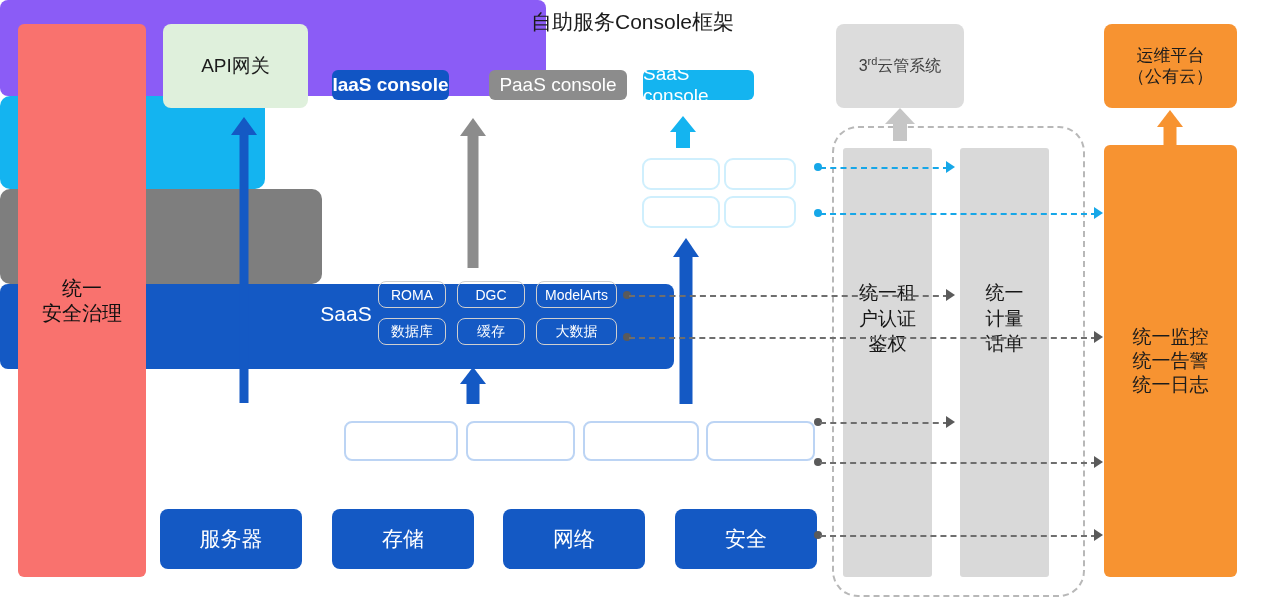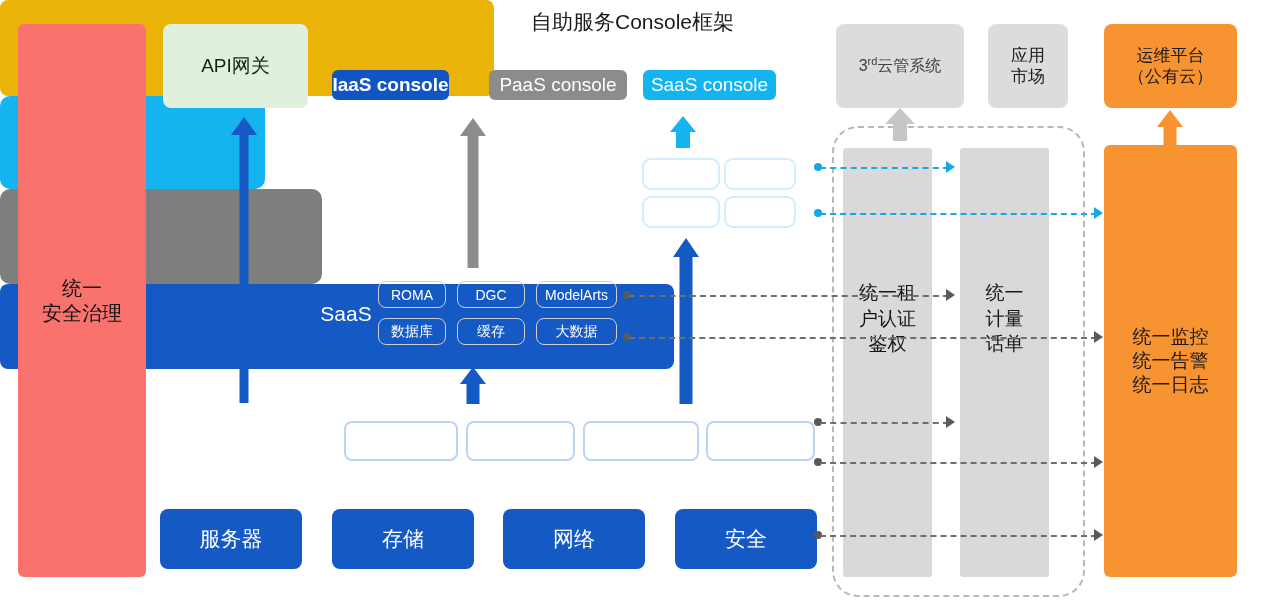--- a/index.html
+++ b/index.html
@@ -7,26 +7,26 @@
   #stage{position:relative;width:1265px;height:605px;background:#fff;overflow:hidden;}
   .box{position:absolute;box-sizing:border-box;display:flex;align-items:center;justify-content:center;text-align:center;line-height:1.25;}
 
   
   #sec-gov{left:18px;top:24px;width:128px;height:553px;background:#F9726E;color:#111;font-size:20px;border-radius:6px;}
 
   
   #api-gw{left:163px;top:24px;width:145px;height:84px;background:#DFF0DC;color:#1b1b1b;font-size:19px;border-radius:8px;}
 
   
-  #console-fw{left:322px;top:24px;width:494px;height:96px;background:#eab308;border-radius:8px;}
+  #console-fw{left:322px;top:24px;width:546px;height:96px;background:#8b5cf6;border-radius:8px;}
   #console-title{position:absolute;left:0;top:8px;width:100%;text-align:center;font-size:21px;color:#1b1b1b;}
   .console-chip{position:absolute;top:70px;height:30px;border-radius:6px;display:flex;align-items:center;justify-content:center;color:#fff;font-size:19px;}
   #chip-iaas{left:332px;width:117px;background:#1155C4;font-weight:bold;}
   #chip-paas{left:489px;width:138px;background:#8C8C8C;}
-  #chip-saas{left:643px;width:133px;background:#14B4F0;}
+  #chip-saas{left:643px;width:111px;background:#14B4F0;}
 
   
   #third-party{left:836px;top:24px;width:128px;height:84px;background:#DCDCDC;color:#404040;font-size:16px;border-radius:8px;}
   #app-market{left:988px;top:24px;width:80px;height:84px;background:#DCDCDC;color:#1b1b1b;font-size:17px;border-radius:8px;}
 
   
   #ops-top{left:1104px;top:24px;width:133px;height:84px;background:#F79331;color:#1b1b1b;font-size:17px;border-radius:8px;}
   #ops-col{left:1104px;top:145px;width:133px;height:432px;background:#F79331;color:#1b1b1b;font-size:19px;border-radius:6px;}
 
   
@@ -112,26 +112,20 @@
       <span>PaaS console</span>
     </div>
   <div class="console-chip" id="chip-saas">
       <span>SaaS console</span>
     </div>
 
   <div class="box" id="third-party">
     <span><span>3</span><sup style="font-size:11px">rd</sup><span>云管系统</span></span>
   </div>
 
-  <div class="box" id="app-market">
-    <div>
-      <div>应用</div>
-      <div>市场</div>
-    </div>
-  </div>
 
   <div class="box" id="ops-top">
     <div>
       <div>运维平台</div>
       <div>（公有云）</div>
     </div>
   </div>
 
   <div class="box" id="ops-col">
     <div>

